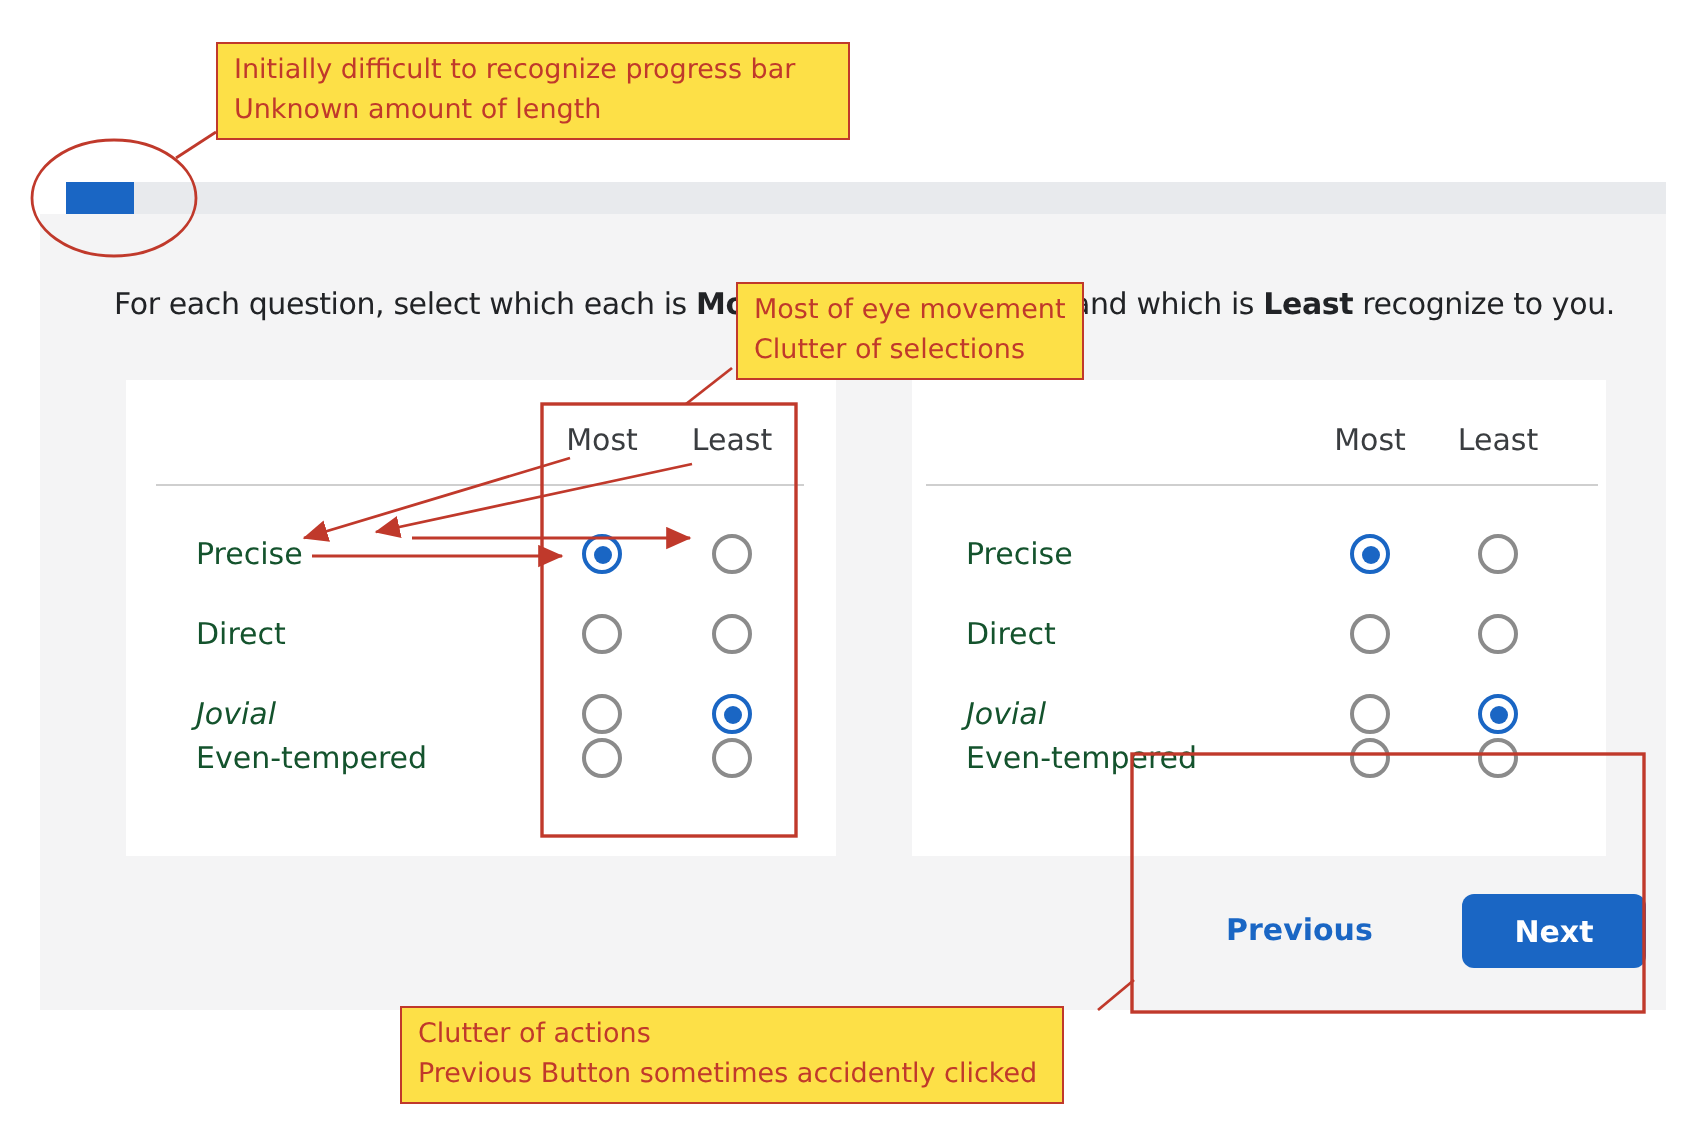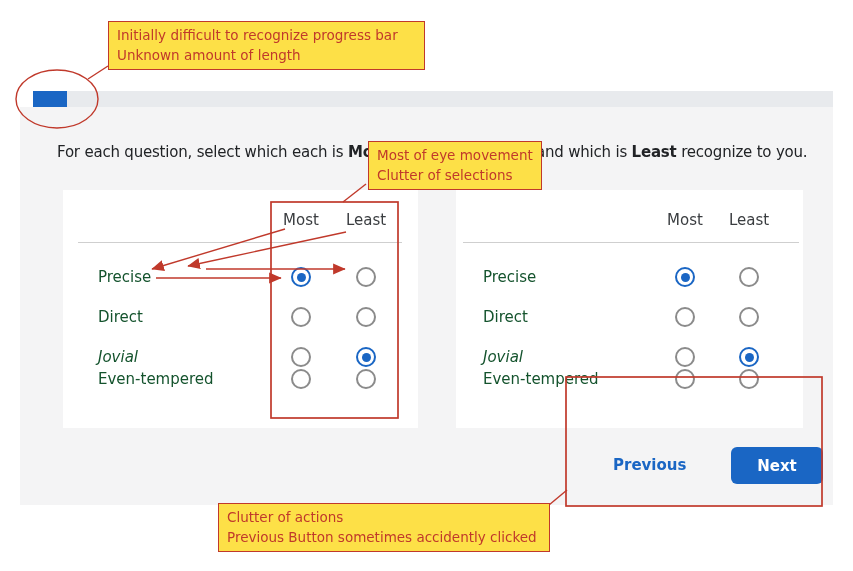--- a/index.html
+++ b/index.html
@@ -44,21 +44,21 @@
   .next-btn{position:absolute;left:711px;top:447px;width:92px;height:37px;background:#1a66c4;
             border:none;border-radius:6px;color:#ffffff;font-family:inherit;font-size:15px;
             font-weight:700;cursor:pointer;margin-left:20px;}
 
   
   .overlay{position:absolute;left:0;top:0;width:853px;height:571px;z-index:4;pointer-events:none;}
   .note{position:absolute;z-index:5;box-sizing:border-box;border:1.5px solid #c0392b;background:#fde047;
         color:#c0392b;font-size:13.5px;line-height:1.5;padding:3px 8px;white-space:nowrap;}
   .note-top{left:108px;top:21px;min-width:317px;}
   .note-mid{left:368px;top:141px;min-width:165px;}
-  .note-bottom{left:218px;top:503px;min-width:332px;}
+  .note-bottom{left:200px;top:503px;min-width:332px;}
 </style>
 </head>
 <body>
 
 <div class="page">
 
   <div class="track">
     <div class="progress-fill"></div>
   </div>
 

